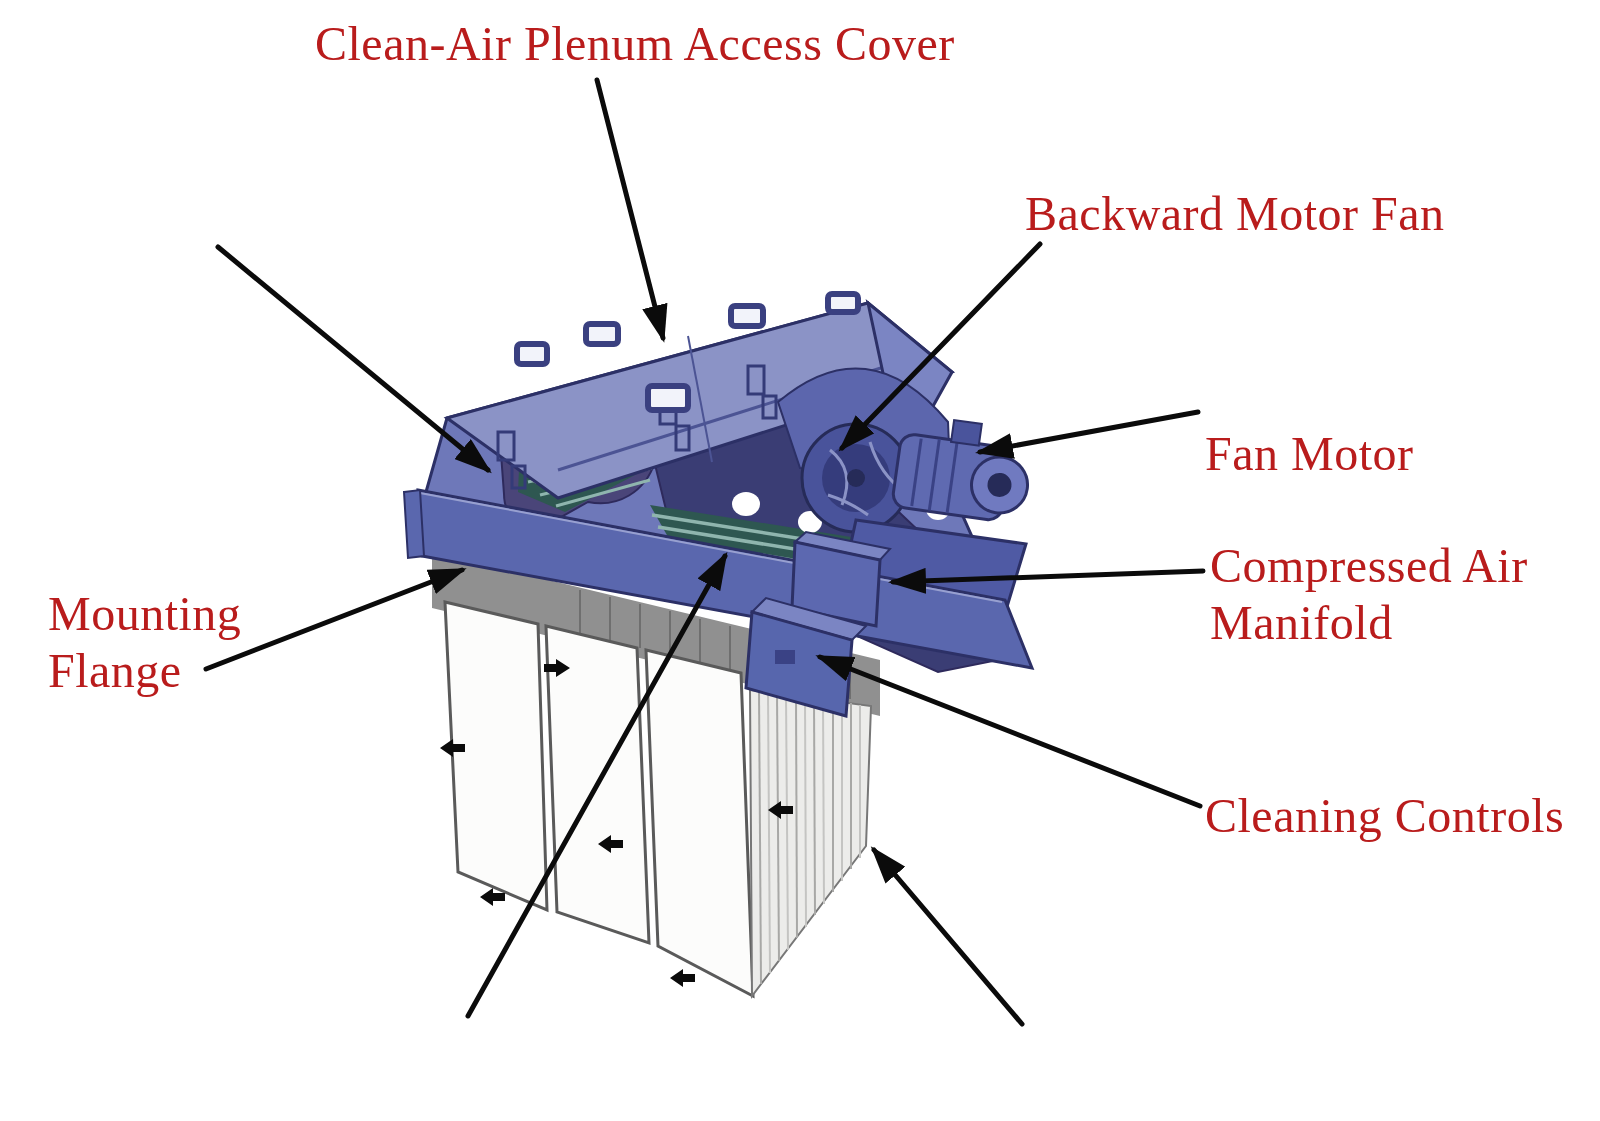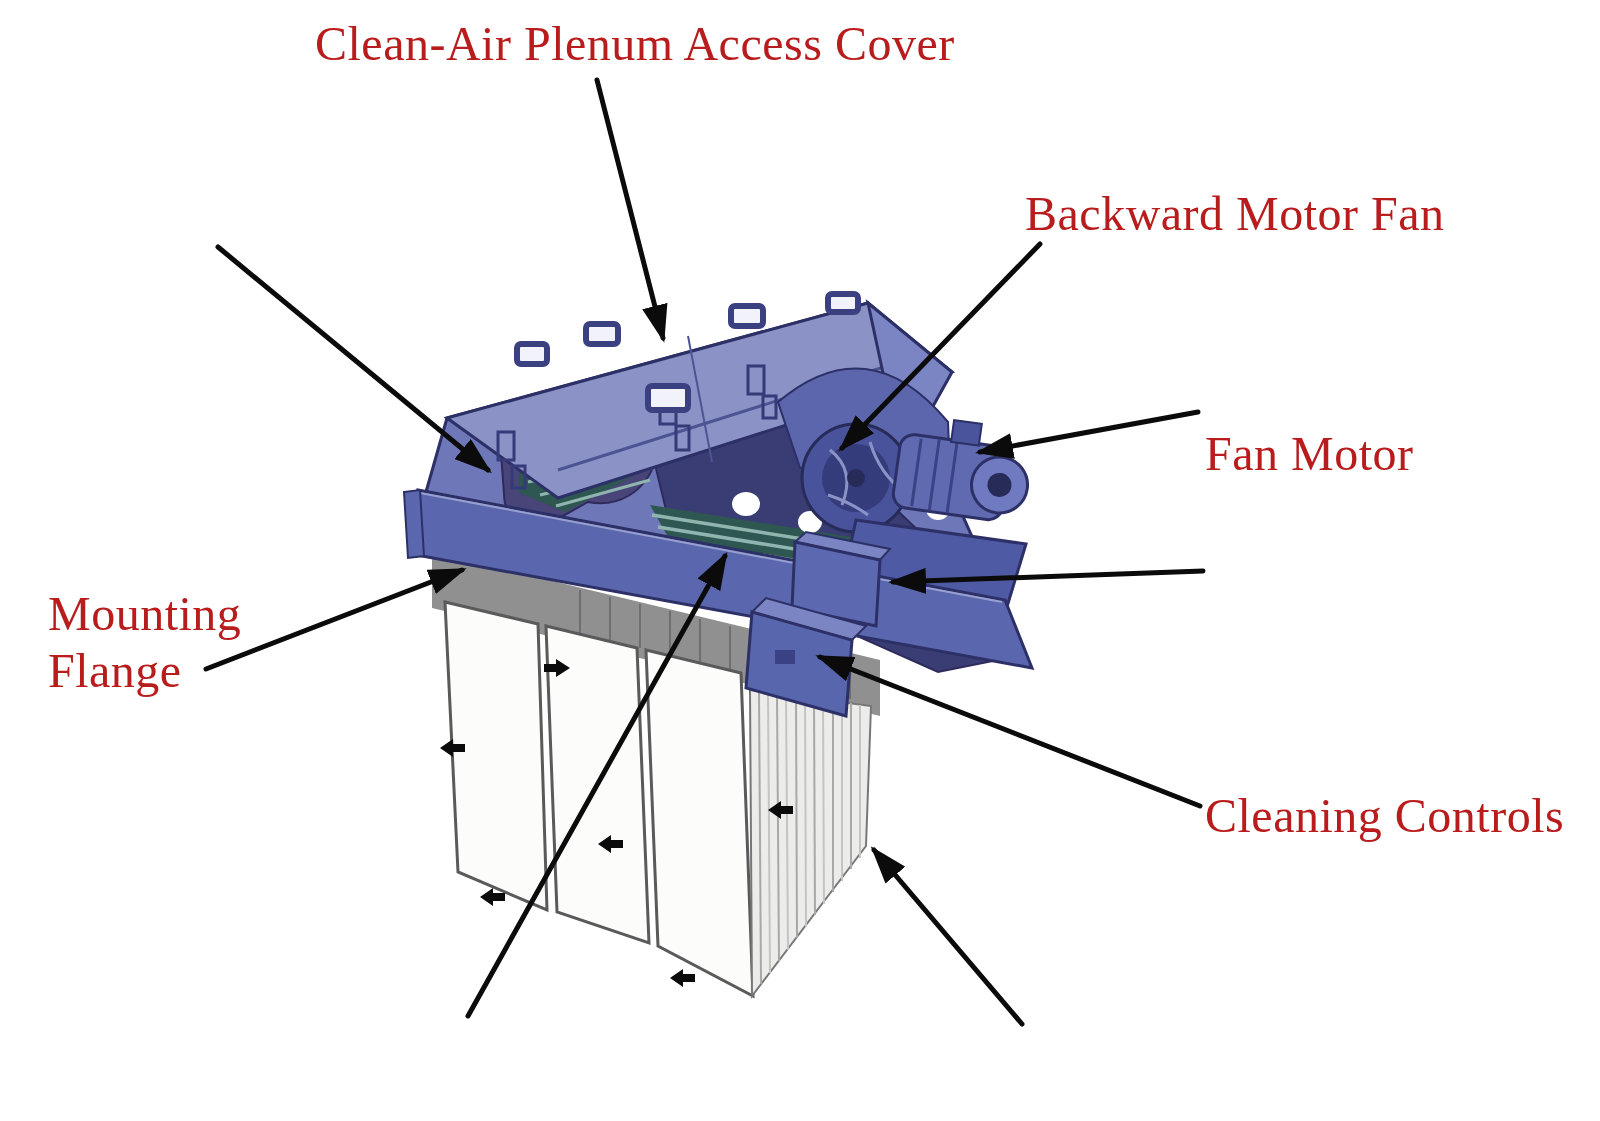--- a/index.html
+++ b/index.html
@@ -178,16 +178,18 @@
       <line x1="206" y1="669" x2="462" y2="570" marker-end="url(#ah)"></line>
       <line x1="1200" y1="806" x2="820" y2="657" marker-end="url(#ah)"></line>
       <line x1="468" y1="1016" x2="725" y2="556" marker-end="url(#ah)"></line>
       <line x1="1022" y1="1024" x2="874" y2="850" marker-end="url(#ah)"></line>
     </g>
   </svg>
 
   <div class="label" style="left:315px;top:16px;">Clean-Air Plenum Access Cover</div>
   <div class="label" style="left:1025px;top:186px;">Backward Motor Fan</div>
   <div class="label" style="left:1205px;top:378px;margin-top:48px;">Fan Motor</div>
+  <div class="label" style="left:1210px;top:538px;width:330px;">Compressed Air
+Manifold</div>
   <div class="label" style="left:48px;top:586px;width:260px;">Mounting
 Flange</div>
   <div class="label" style="left:1205px;top:788px;">Cleaning Controls</div>
 </div>
 
 </body></html>

